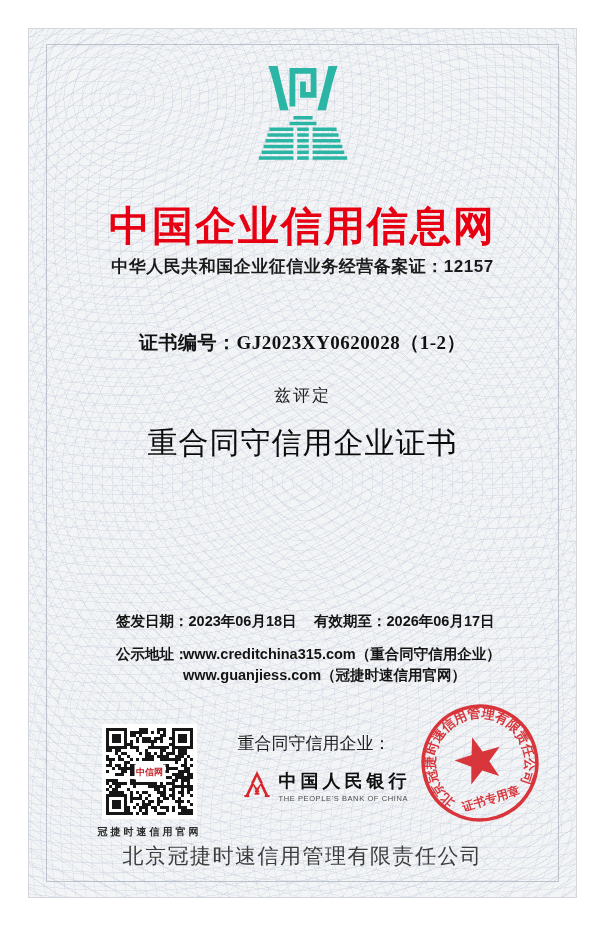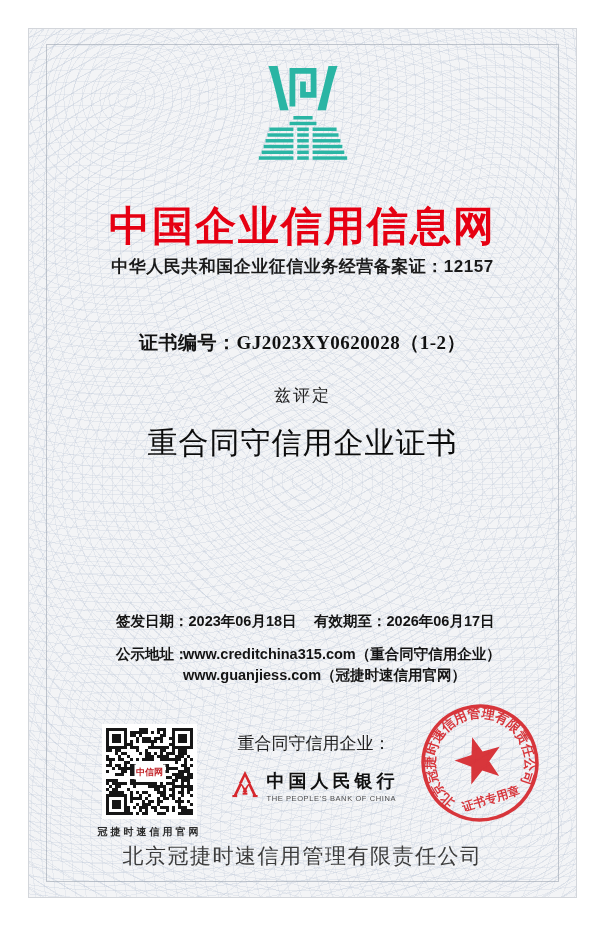--- a/index.html
+++ b/index.html
@@ -48,21 +48,21 @@
   .qr{position:relative;width:95px;height:95px;background:#fff;margin:0 auto;}
   .qr-mods{position:absolute;left:4px;top:4px;width:87px;height:87px;}
   .qr-mods div{position:absolute;width:3px;height:3px;background:#161616;}
   .qr-label{
     position:absolute;left:50%;top:50%;transform:translate(-50%,-50%);
     background:#fff;color:#c22227;font-size:9px;font-weight:700;padding:1px 2px;
     font-family:"Liberation Serif",serif;white-space:nowrap;
   }
   .qr-caption{margin-top:6px;text-align:center;font-size:10px;letter-spacing:3px;color:#2b2b2b;font-weight:700;}
   .regulator-label{top:703px;left:120px;width:330px;text-align:center;font-size:17px;color:#1d1d1d;font-family:"Liberation Serif",serif;}
-  .pboc{top:740px;left:120px;width:330px;display:flex;align-items:center;justify-content:center;gap:7px;}
+  .pboc{top:740px;left:132px;width:330px;display:flex;align-items:center;justify-content:center;gap:7px;}
   .pboc-txt{text-align:left;}
   .pboc-cn{font-size:18px;font-weight:700;color:#101010;letter-spacing:4px;font-family:"Liberation Serif",serif;}
   .pboc-en{font-size:7.5px;color:#4c4c4c;letter-spacing:.6px;margin-top:1px;}
   .seal{left:389px;top:672px;width:124px;height:124px;}
   .issuer{top:813px;color:#3c3c3c;font-size:21px;letter-spacing:1.5px;}
 </style>
 </head>
 <body>
 
 <div class="page">

